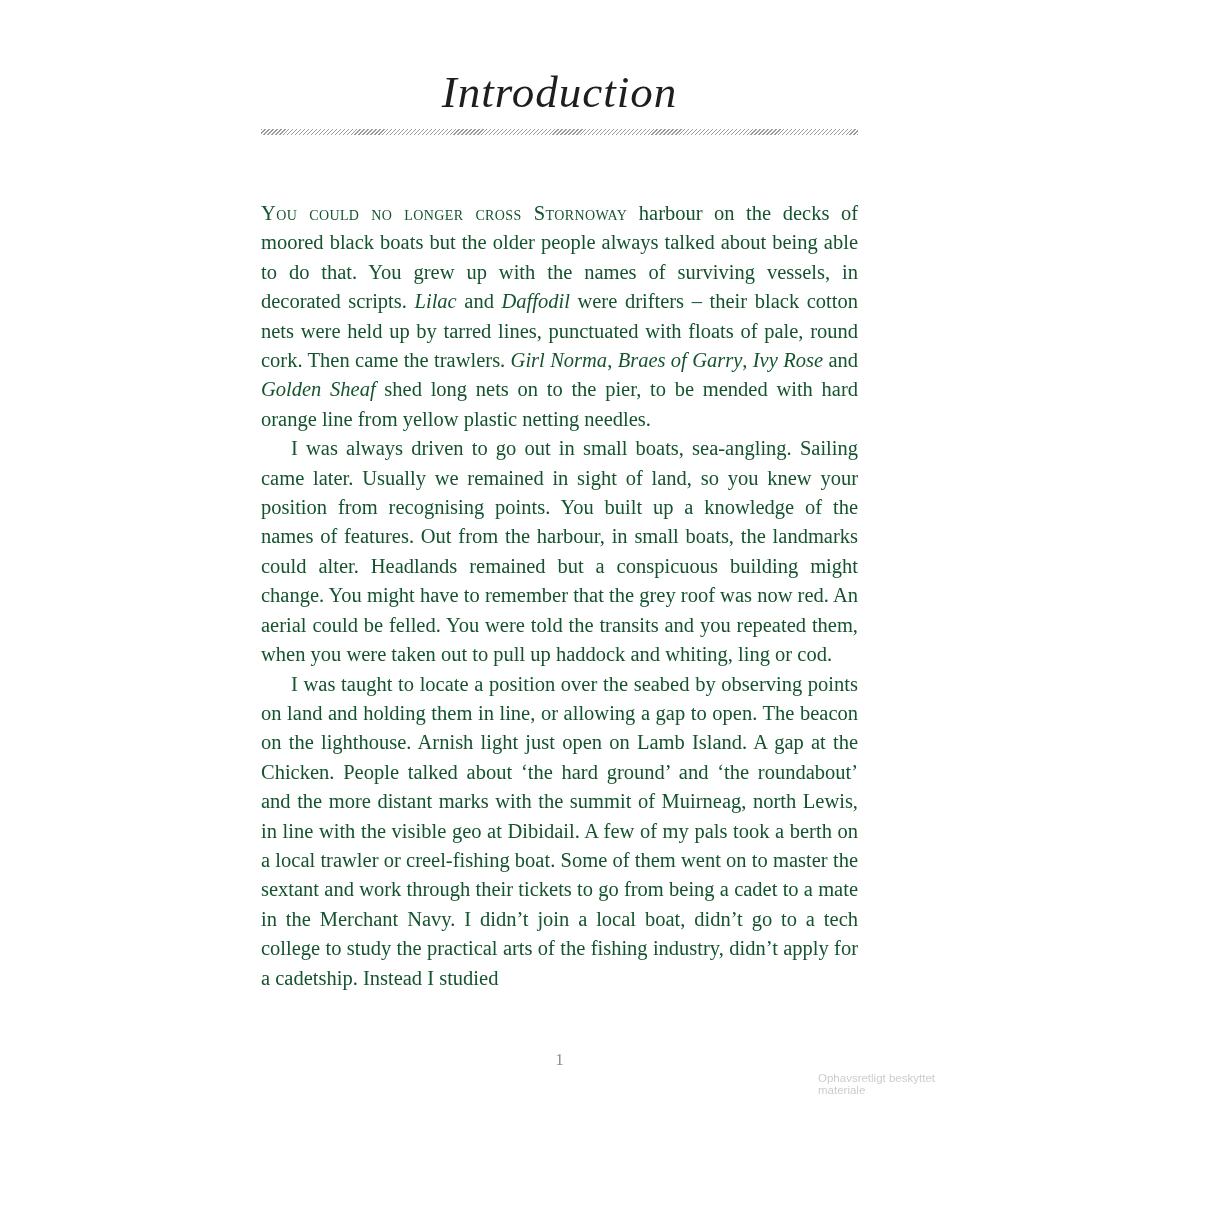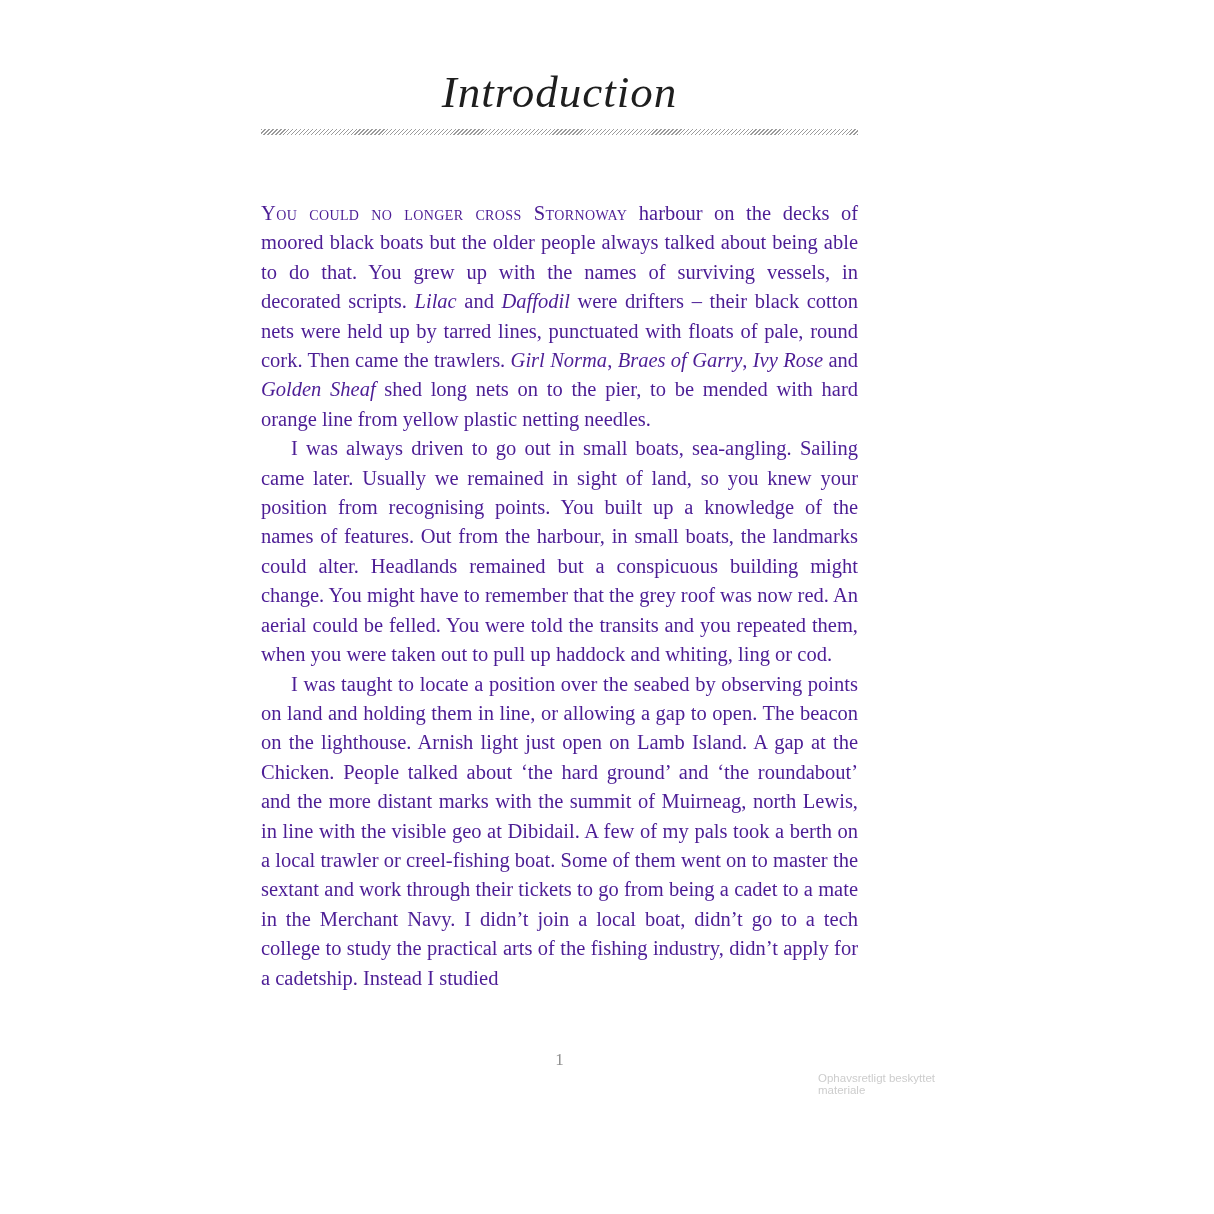--- a/index.html
+++ b/index.html
@@ -42,21 +42,21 @@
       transparent 0.9px,
       transparent 2.8px
     );
   }
 
   .body-text {
     margin-top: 64px;
     font-family: "Liberation Serif", "DejaVu Serif", serif;
     font-size: 20.5px;
     line-height: 29.4px;
-    color: #4c1d95;
+    color: #14532d;
     text-align: justify;
     hyphens: none;
   }
 
   .body-text p { margin: 0; }
   .body-text p.indent { text-indent: 30px; }
 
   .sc {
     font-variant: small-caps;
     letter-spacing: 0.4px;

